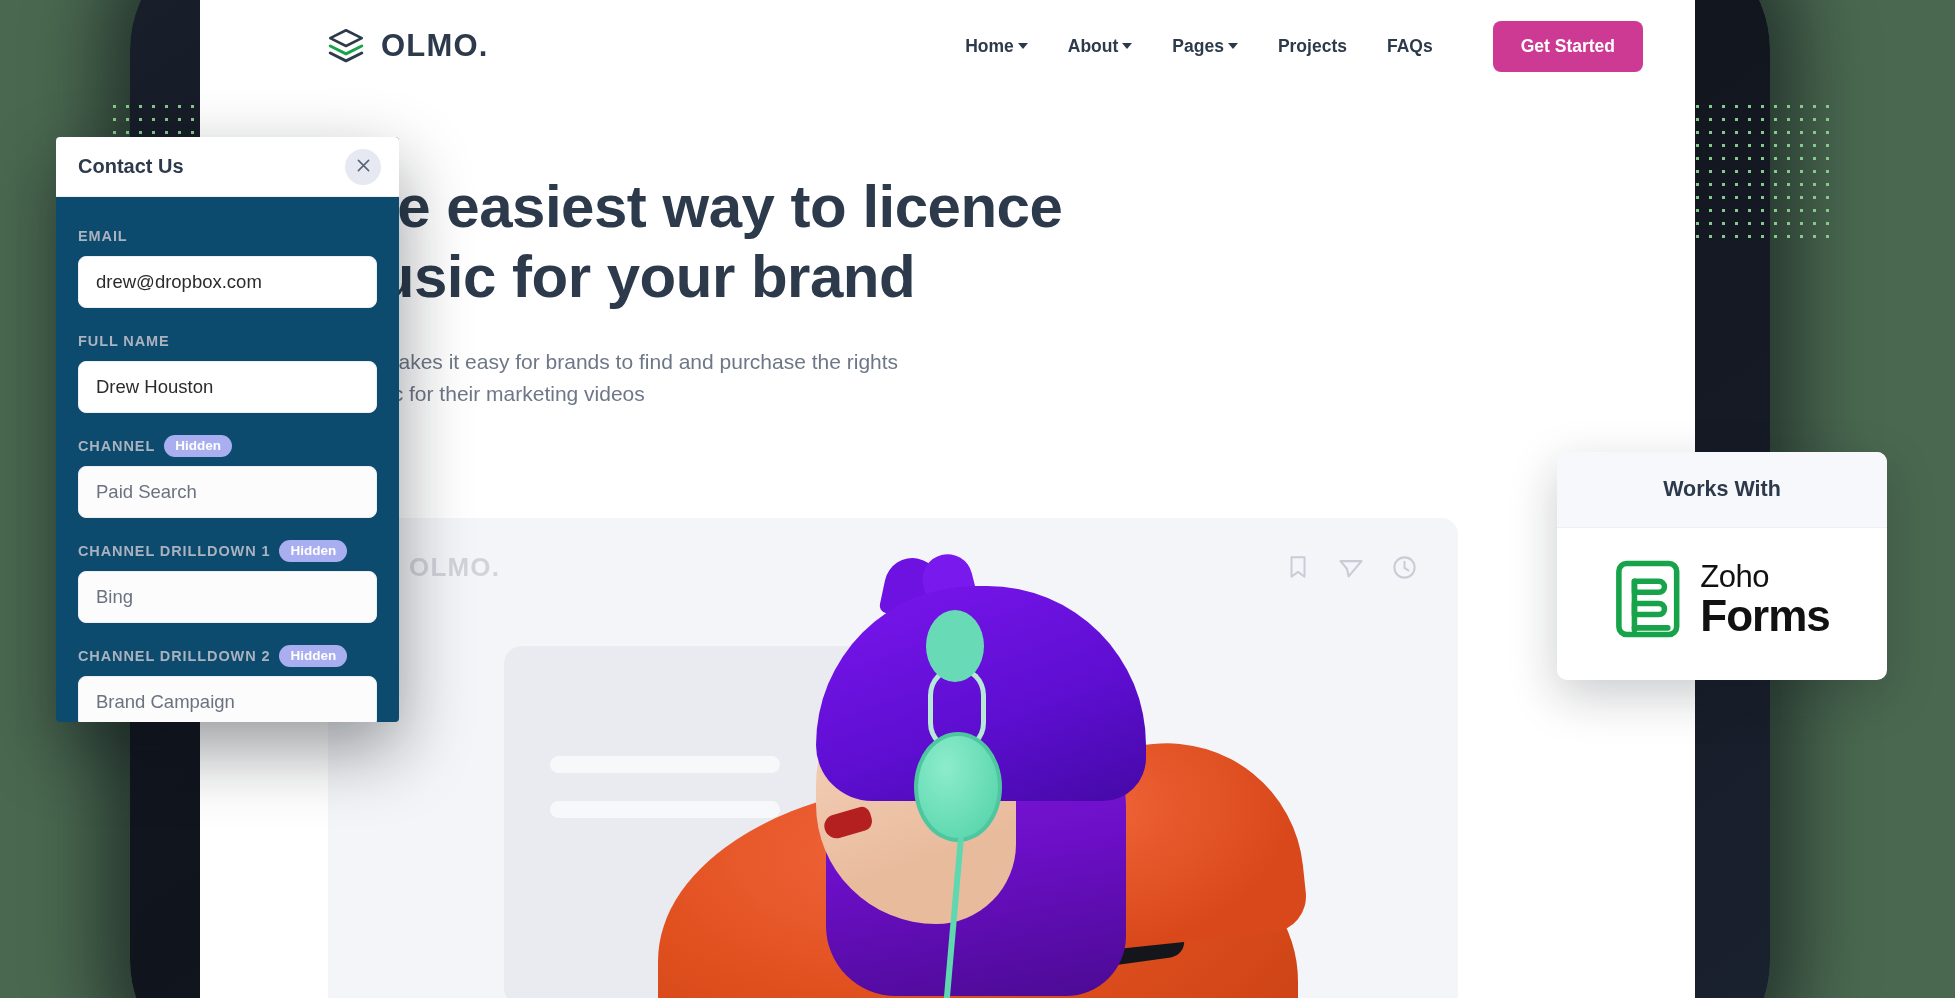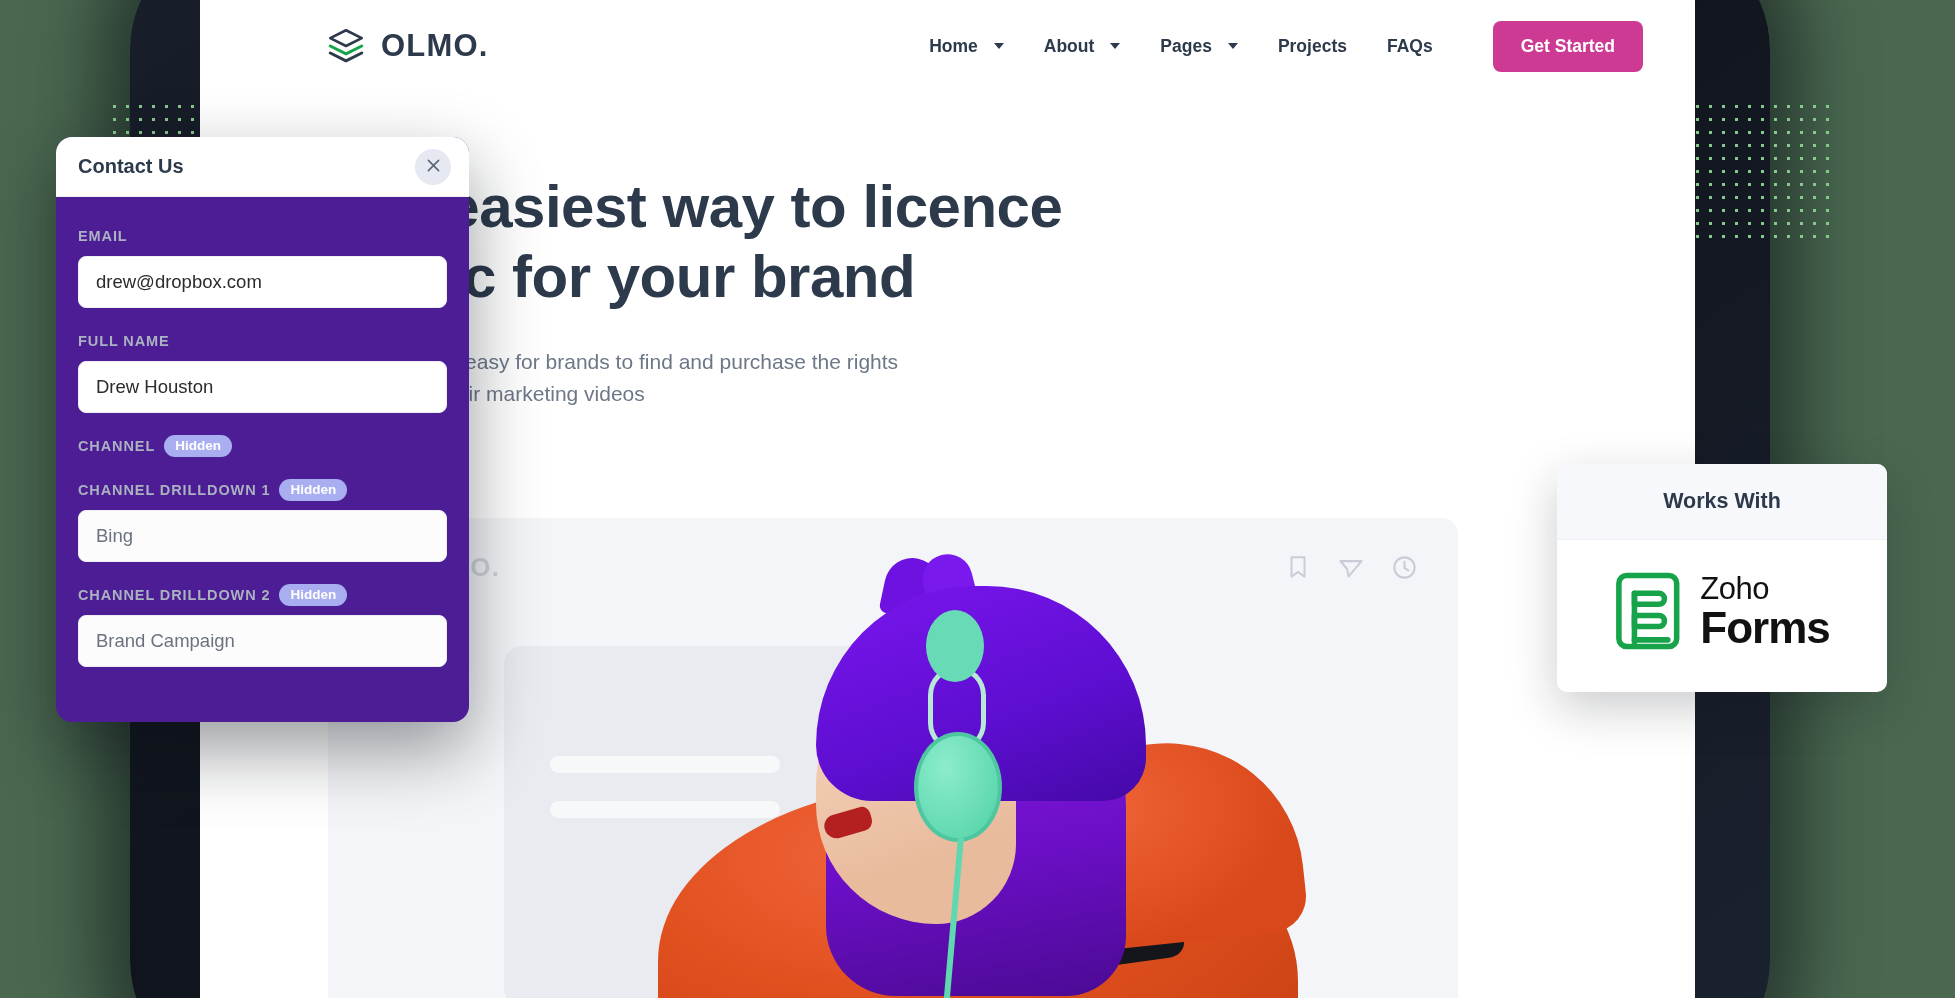--- a/index.html
+++ b/index.html
@@ -80,21 +80,21 @@
 
   .nav-links {
     margin-left: auto;
     display: flex;
     align-items: center;
     gap: 40px;
   }
   .nav-link {
     display: flex;
     align-items: center;
-    gap: 16px;
+    gap: 4px;
     font-size: 17.5px;
     font-weight: 700;
     color: #2c3a4b;
     cursor: pointer;
     white-space: nowrap;
   }
   .caret {
     width: 0; height: 0;
     border-left: 5px solid transparent;
     border-right: 5px solid transparent;
@@ -311,21 +311,21 @@
     width: 150px; height: 70px;
     background: #15161c;
     border-radius: 60px 40px 20px 30px;
     transform: rotate(-8deg);
   }
 
   
   .works-card {
     position: absolute;
     left: 1557px;
-    top: 464px;
+    top: 452px;
     width: 330px;
     height: 228px;
     background: #ffffff;
     border-radius: 10px;
     box-shadow: 0 16px 48px rgba(16,22,34,0.22);
     overflow: hidden;
   }
   .works-head {
     height: 76px;
     background: #f7f8fb;
@@ -350,24 +350,24 @@
   .zoho-logo { width: 72px; height: 80px; display: block; }
   .zoho-text { line-height: 1; }
   .zoho-text .z1 { font-size: 31px; font-weight: 500; color: #111111; letter-spacing: -0.5px; }
   .zoho-text .z2 { font-size: 44px; font-weight: 700; color: #111111; letter-spacing: -1px; margin-top: 2px; }
 
   
   .modal {
     position: absolute;
     left: 56px;
     top: 137px;
-    width: 413px;
+    width: 343px;
     height: 585px;
-    background: #4c1d95;
-    border-radius: 16px;
+    background: #0c4a6e;
+    border-radius: 4px;
     box-shadow: 0 28px 70px rgba(10,14,22,0.42);
     overflow: hidden;
     z-index: 40;
   }
   .modal-head {
     height: 60px;
     background: #ffffff;
     display: flex;
     align-items: center;
     padding: 0 18px 0 22px;
@@ -594,20 +594,21 @@
         <span class="field-label">FULL NAME</span>
       </div>
       <input class="field-input" value="Drew Houston" style="">
     </div>
 
     <div class="field">
       <div class="field-label-row">
         <span class="field-label">CHANNEL</span>
         <span class="badge-hidden">Hidden</span>
       </div>
+      <input class="field-input muted" value="Paid Search" style="">
     </div>
 
     <div class="field">
       <div class="field-label-row">
         <span class="field-label">CHANNEL DRILLDOWN 1</span>
         <span class="badge-hidden">Hidden</span>
       </div>
       <input class="field-input muted" value="Bing" style="">
     </div>
 

